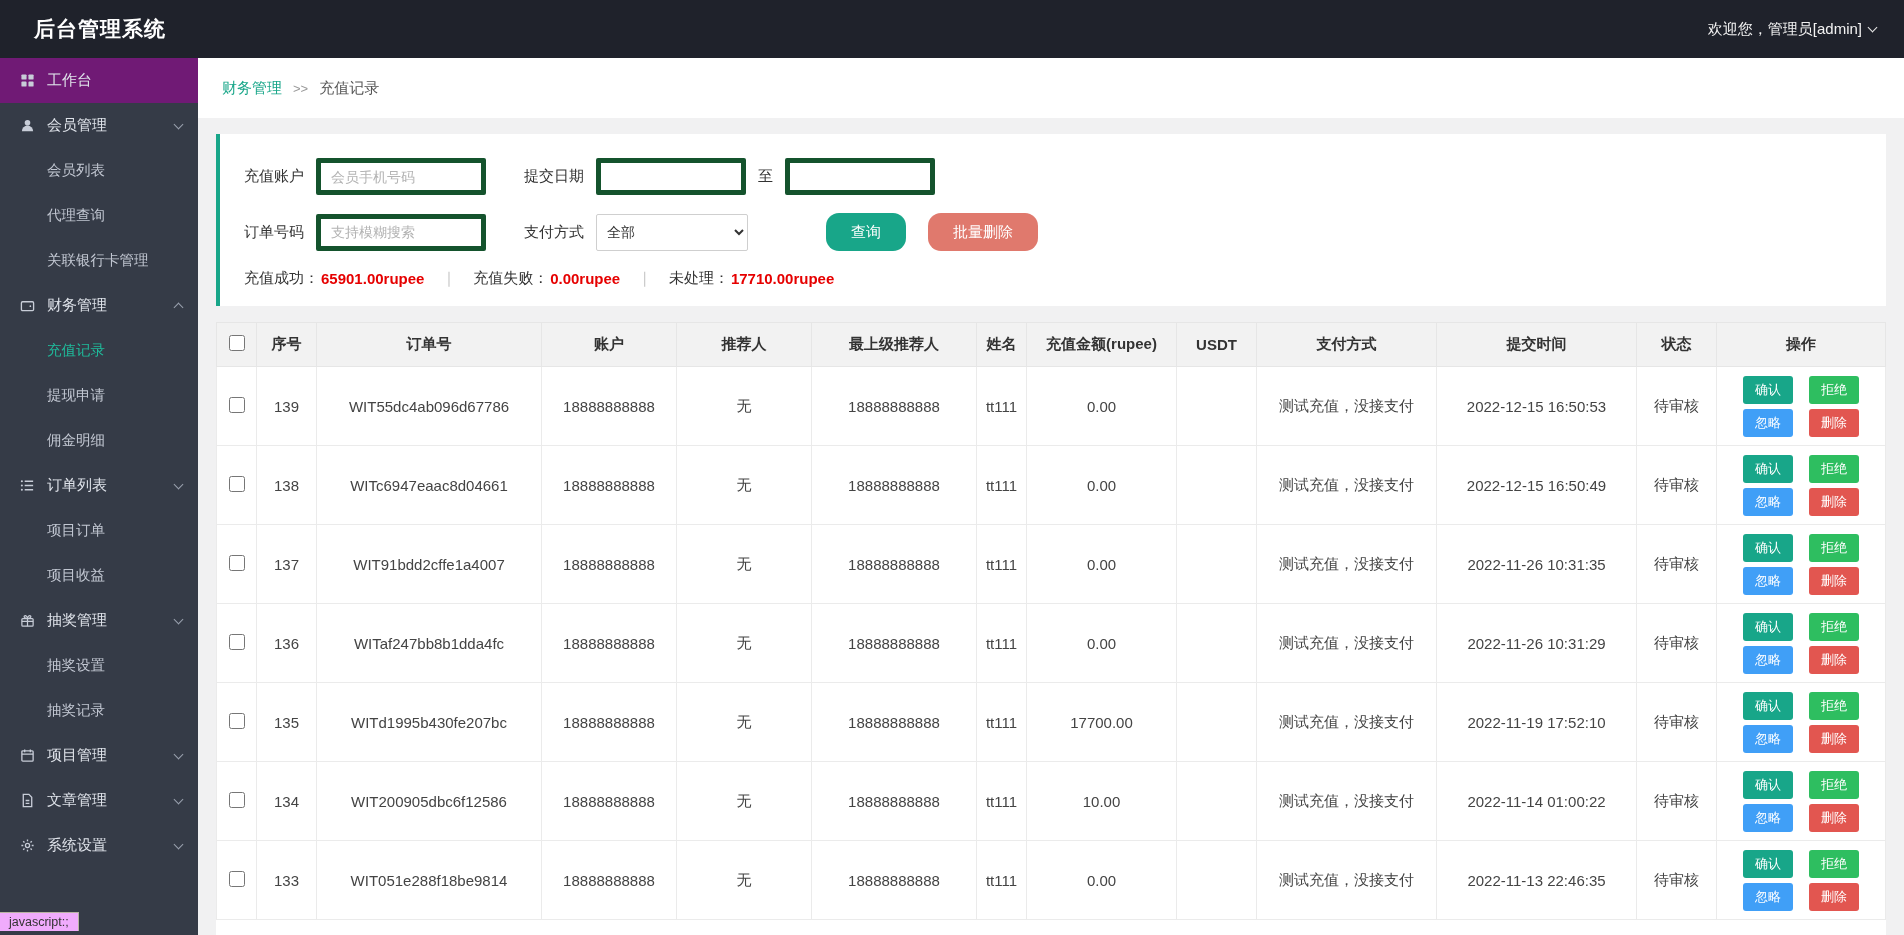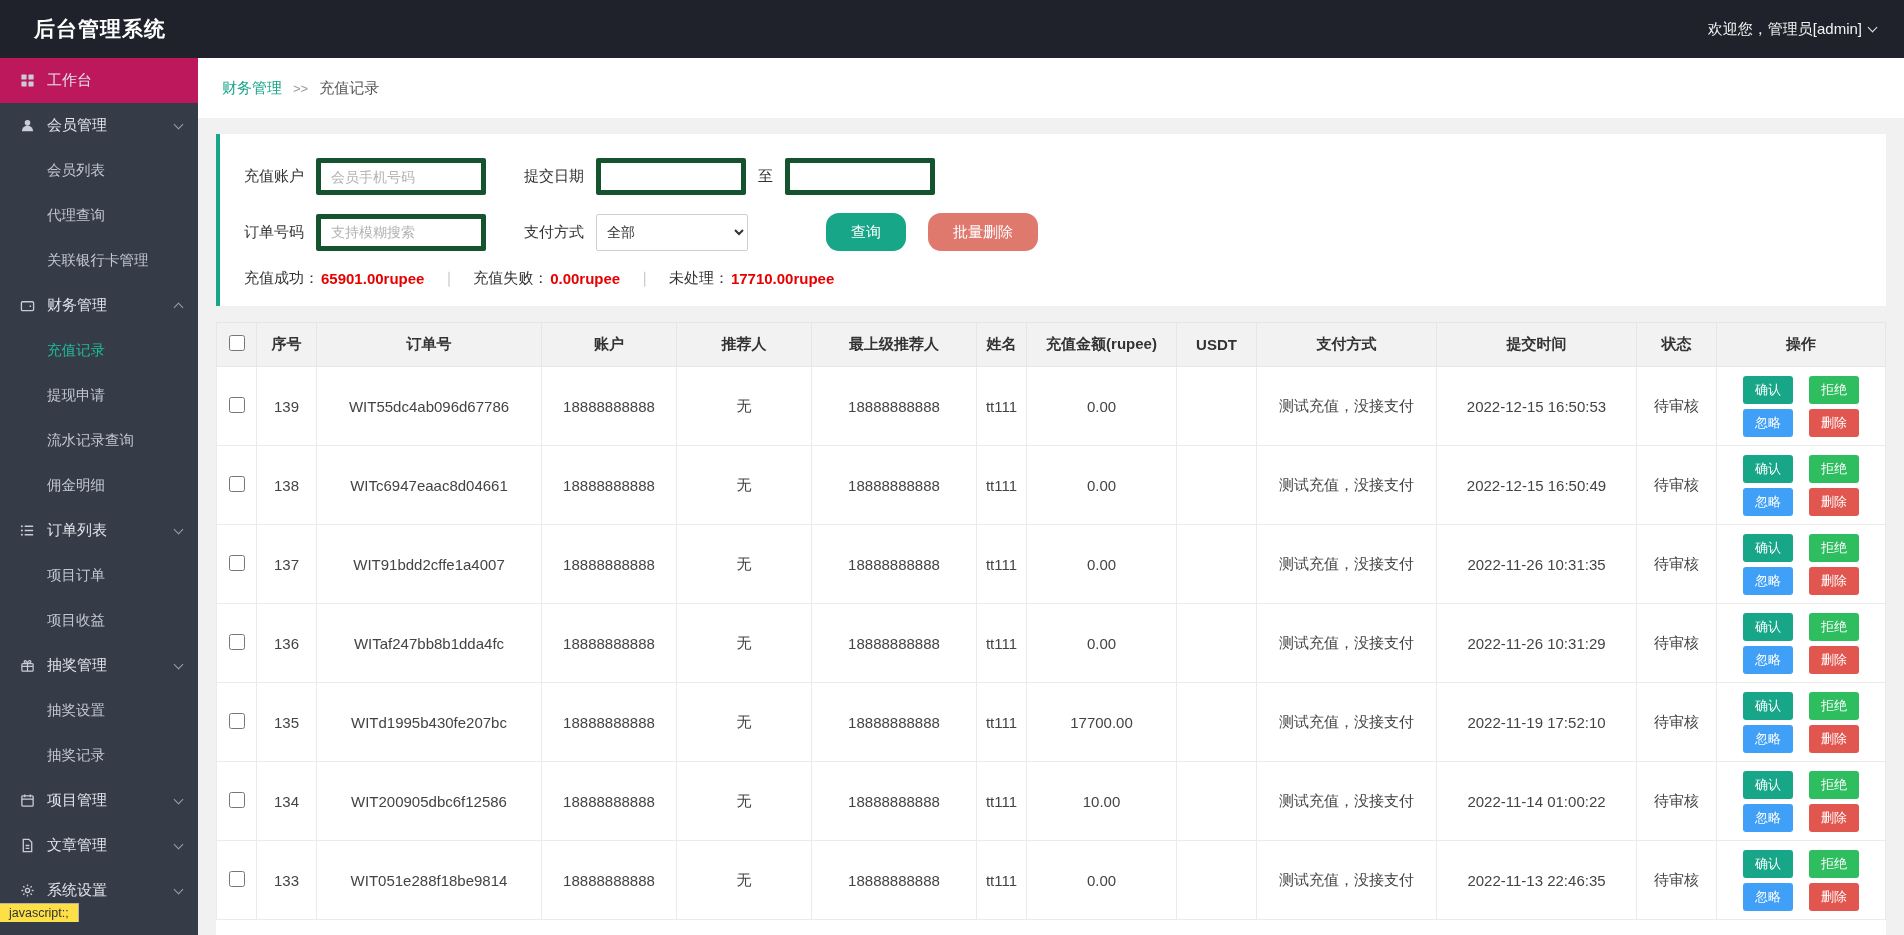--- a/index.html
+++ b/index.html
@@ -26,21 +26,21 @@
   .chevron.down { transform:rotate(45deg); margin-top:-3px; }
   .chevron.up   { transform:rotate(-135deg); margin-top:4px; }
   .topbar-user .chevron { border-color:#e8e8e8; }
   
   .layout { display:flex; height:877px; }
   .sidebar { width:198px; background:#353b47; flex-shrink:0; overflow:hidden; }
   .menu-item {
     height:45px; display:flex; align-items:center;
     padding:0 16px 0 20px; color:#dfe3ea; font-size:15px; cursor:pointer;
   }
-  .menu-item.hl { background:#be185d; }
+  .menu-item.hl { background:#701a75; }
   .menu-icon { width:16px; height:16px; margin-right:11px; color:#c8cdd8; display:inline-flex; align-items:center; }
   .menu-icon svg { display:block; }
   .menu-label { flex:1; }
   .submenu-item {
     height:45px; display:flex; align-items:center;
     padding-left:47px; color:#c2c7d2; font-size:14.5px; cursor:pointer;
   }
   .submenu-item.active { color:#1fbc9c; }
   
   .main { flex:1; display:flex; flex-direction:column; overflow:hidden; background:#f1f1f2; }
@@ -85,22 +85,22 @@
   }
   .cb { width:16px; height:16px; cursor:pointer; }
   .actions { display:flex; flex-wrap:wrap; justify-content:center; width:120px; margin:0 auto; gap:5px 16px; }
   .act-btn { border:none; border-radius:3px; color:#fff; font-size:13px; padding:5px 12px; cursor:pointer; white-space:nowrap; }
   .act-btn.confirm { background:#18a689; }
   .act-btn.reject  { background:#2ebe60; }
   .act-btn.ignore  { background:#409ff7; }
   .act-btn.del     { background:#e25650; }
   
   .status-tip {
-    position:fixed; left:0; bottom:13px;
-    background:#fde047; border:1px solid #b8b4a2; border-left:none; border-bottom:none;
+    position:fixed; left:0; bottom:4px;
+    background:#f0abfc; border:1px solid #b8b4a2; border-left:none; border-bottom:none;
     padding:2px 9px; font-size:12.5px; color:#333;
   }
 </style>
 </head>
 <body>
 
 <div class="topbar">
   <div class="topbar-title">后台管理系统</div>
   <div class="topbar-user">
     <span>欢迎您，管理员[admin]</span>
@@ -160,23 +160,20 @@
   </div>
 
   <div class="submenu-item active">
     <span class="submenu-label">充值记录</span>
   </div>
 
   <div class="submenu-item">
     <span class="submenu-label">提现申请</span>
   </div>
 
-  <div class="submenu-item">
-    <span class="submenu-label">流水记录查询</span>
-  </div>
 
   <div class="submenu-item">
     <span class="submenu-label">佣金明细</span>
   </div>
 
   <div class="menu-item">
     <span class="menu-icon">
             <svg viewBox="0 0 16 16" width="15" height="15" fill="none" stroke="currentColor" stroke-width="1.6">
               <path d="M5 3.5h9M5 8h9M5 12.5h9"></path>
               <path d="M2 3.5h.01M2 8h.01M2 12.5h.01" stroke-linecap="round" stroke-width="2.2"></path>

